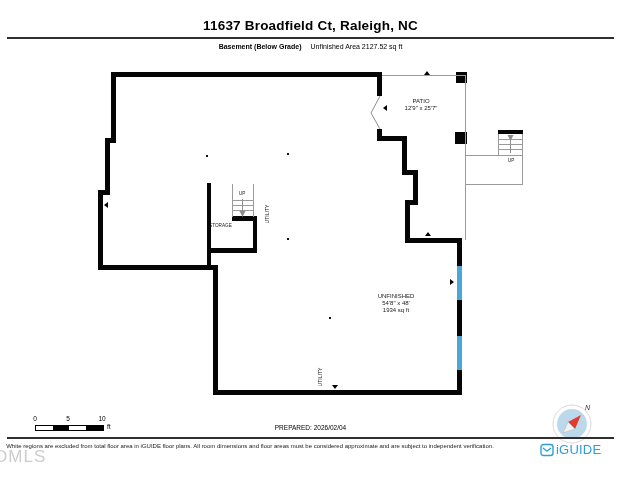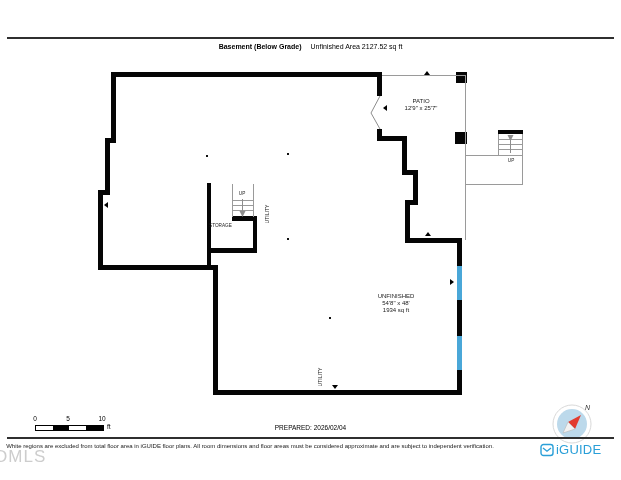--- a/index.html
+++ b/index.html
@@ -35,20 +35,21 @@
          color:#2a9fd8;font-size:13px;font-weight:500;letter-spacing:0.2px;}
   .watermark{position:absolute;left:-5px;top:447px;font-size:17px;color:#cdcdcd;
              letter-spacing:1px;font-weight:400;}
   svg{display:block;}
 </style>
 </head>
 <body>
 
 <div class="page">
 
+  <div class="title">11637 Broadfield Ct, Raleigh, NC</div>
   <div class="rule" style="top:37px;"></div>
   <div class="subtitle">
     <span class="bold">Basement (Below Grade)</span>
     <span>Unfinished Area 2127.52 sq ft</span>
   </div>
 
   <div class="wall" style="left:111px;top:72px;width:271px;height:5px;"></div>
   <div class="wall" style="left:111px;top:72px;width:5px;height:71px;"></div>
   <div class="wall" style="left:105px;top:138px;width:11px;height:5px;"></div>
   <div class="wall" style="left:105px;top:138px;width:5px;height:57px;"></div>

